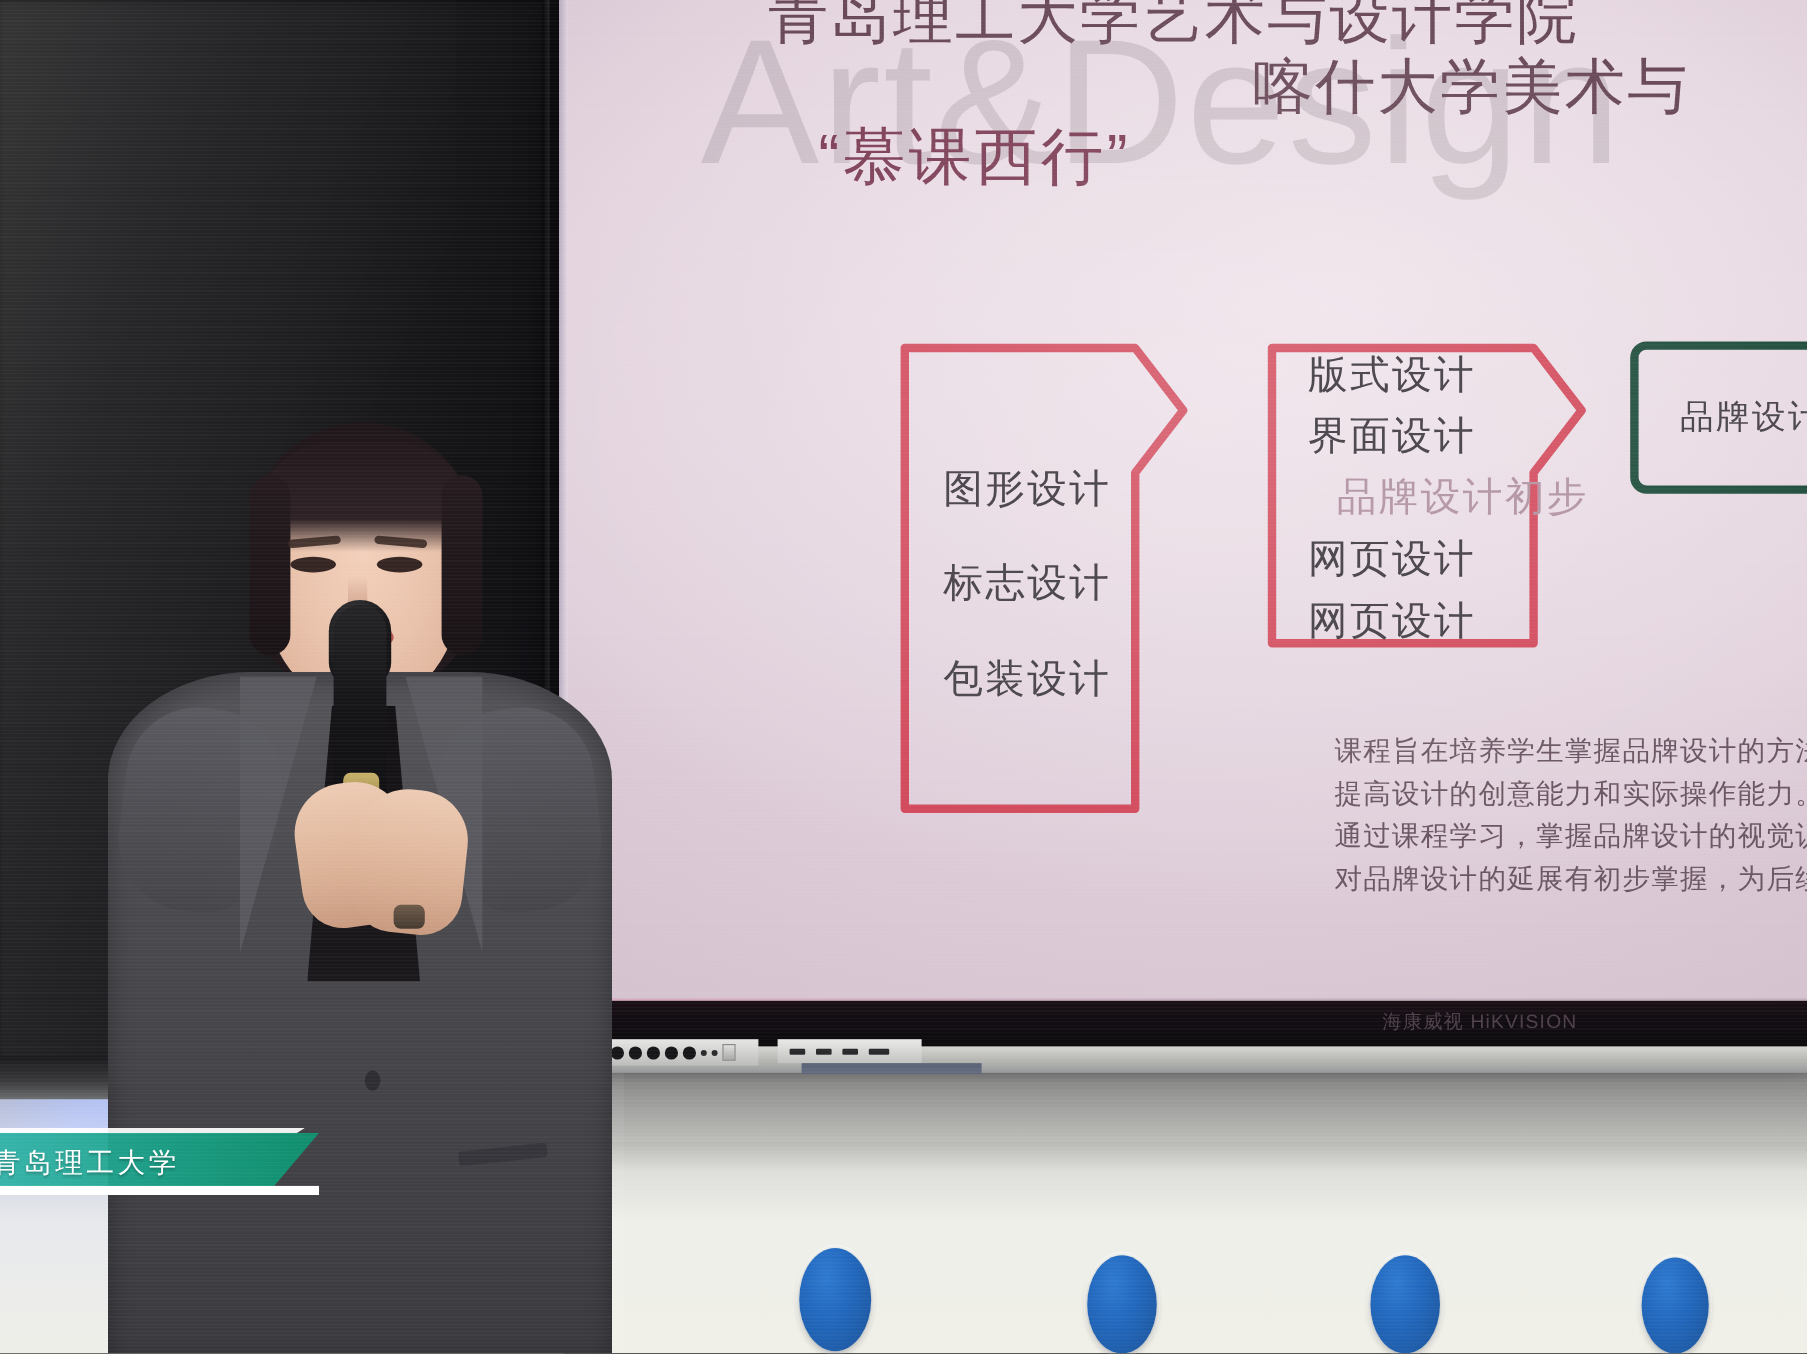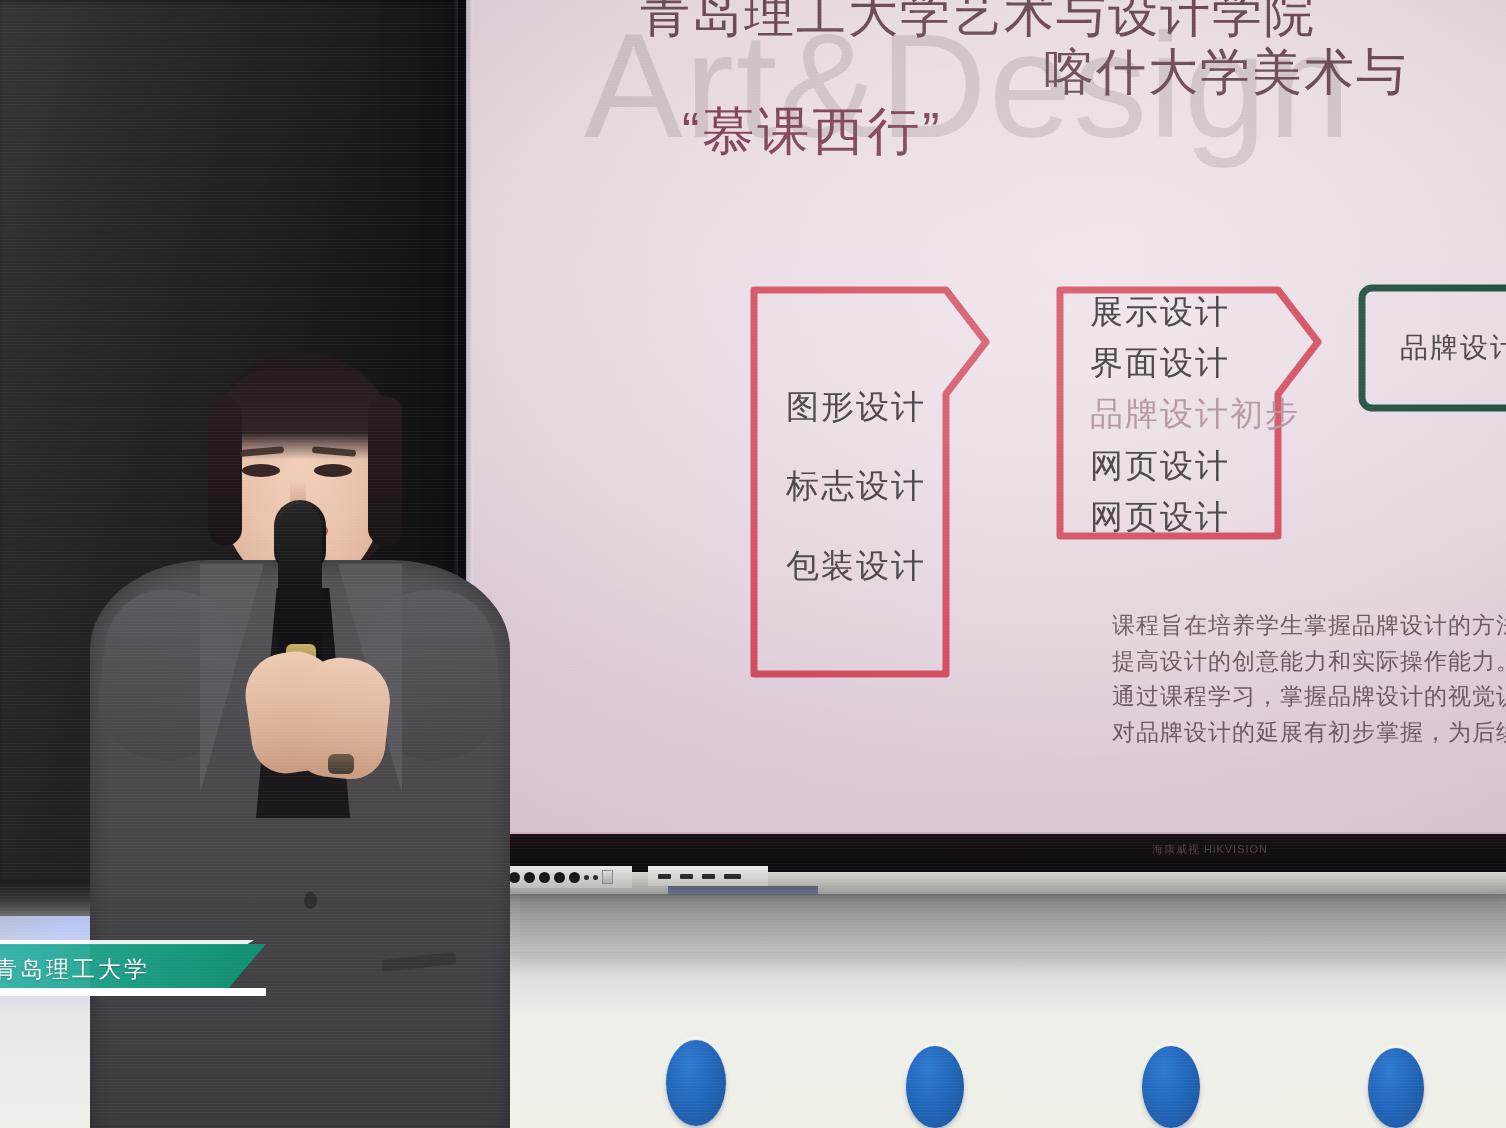--- a/index.html
+++ b/index.html
@@ -102,21 +102,21 @@
   .chev svg{position:absolute;left:0;top:0;overflow:visible;}
   .chev-items{
     position:relative;z-index:2;
     display:flex;flex-direction:column;
   }
   .chev-items span{
     font-size:33px;line-height:1.55;letter-spacing:2px;
     color:#4e4a50;white-space:nowrap;
   }
   .chev-items span.accent{color:#a9707f;}
-  .chev-items span.muted{color:#b79aa8;}
+  .chev-items span.muted{color:#b79aa8;margin-left:24px;}
 
   #box1{left:282px;top:286px;width:248px;height:404px;}
   #box1 .chev-items{margin-left:38px;margin-top:8px;gap:28px;}
   #box2{left:588px;top:286px;width:248px;height:266px;}
   #box2 .chev-items{margin-left:36px;margin-top:2px;}
   #box3{left:890px;top:286px;width:230px;height:136px;}
   #box3 .chev-items{margin-left:44px;}
   #box3 .chev-items span{font-size:28px;}
 
   
@@ -131,21 +131,21 @@
   .bezel-bottom{
     position:absolute;left:458px;top:834px;width:1052px;height:42px;
     background:linear-gradient(180deg,#1a1016 0%,#120d12 40%,#0c0a0d 100%);
   }
   .bezel-highlight{
     position:absolute;left:458px;top:832px;width:1052px;height:3px;
     background:linear-gradient(90deg,rgba(220,160,190,.65),rgba(140,110,140,.25) 55%,rgba(90,80,95,.15));
   }
   .bezel-brand{
     position:absolute;left:1152px;top:842px;
-    font-size:11px;letter-spacing:1px;color:#5a4b56;opacity:.85;white-space:nowrap;
+    font-size:16px;letter-spacing:1px;color:#5a4b56;opacity:.85;white-space:nowrap;
   }
   .bezel-ledge{
     position:absolute;left:446px;top:872px;width:1064px;height:22px;
     background:linear-gradient(180deg,#d5d6d2 0%,#b5b6b2 55%,#97989a 100%);
   }
   .ctrl-panel{
     position:absolute;left:460px;top:866px;width:172px;height:22px;
     background:linear-gradient(180deg,#e6e7e4,#bcbdbb);
     display:flex;align-items:center;gap:4px;padding:0 6px;box-sizing:border-box;
   }
@@ -324,21 +324,21 @@
         <span>标志设计</span>
         <span>包装设计</span>
       </div>
     </div>
 
     <div class="chev" id="box2">
       <svg width="268" height="266" viewBox="0 0 268 266">
         <path d="M6 10 H224 L264 62 L224 114 V256 H6 Z" fill="none" stroke="#d24a5c" stroke-width="7" stroke-linejoin="round"></path>
       </svg>
       <div class="chev-items">
-        <span>展示设计</span>
+        <span>版式设计</span>
         <span>界面设计</span>
         <span class="muted">品牌设计初步</span>
         <span>网页设计</span>
         <span>网页设计</span>
       </div>
     </div>
 
     <div class="chev" id="box3">
       <svg width="230" height="136" viewBox="0 0 230 136">
         <rect x="6" y="8" width="222" height="120" rx="10" ry="10" fill="none" stroke="#1f4d3c" stroke-width="7"></rect>

